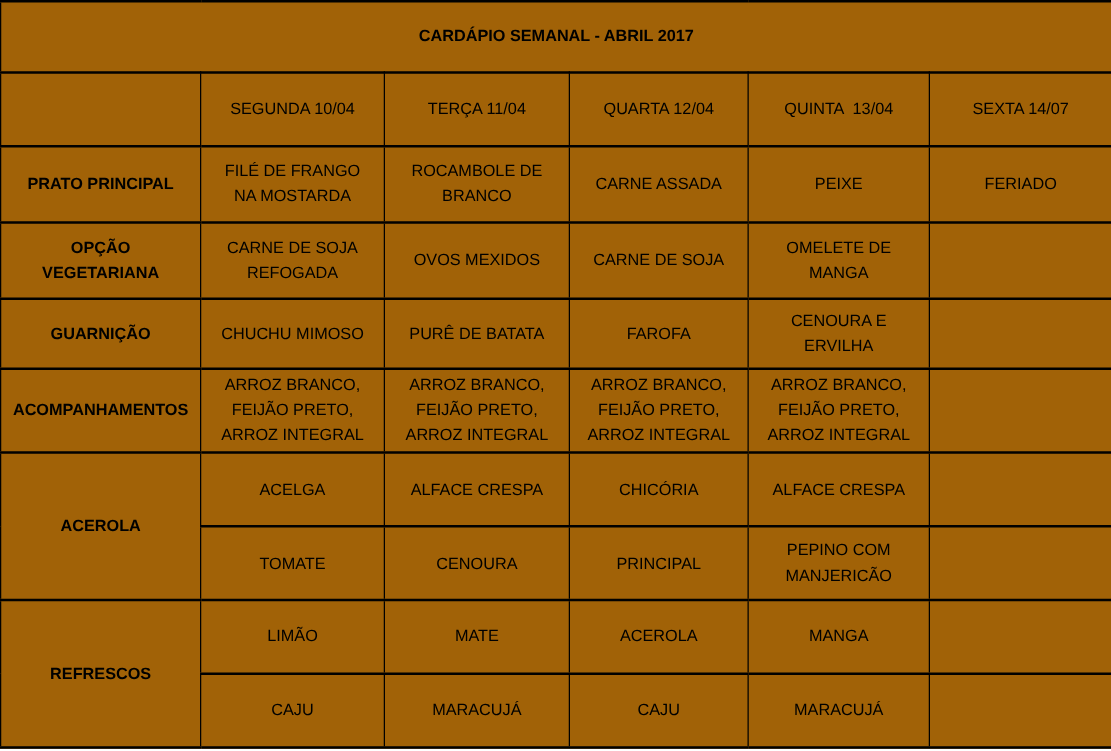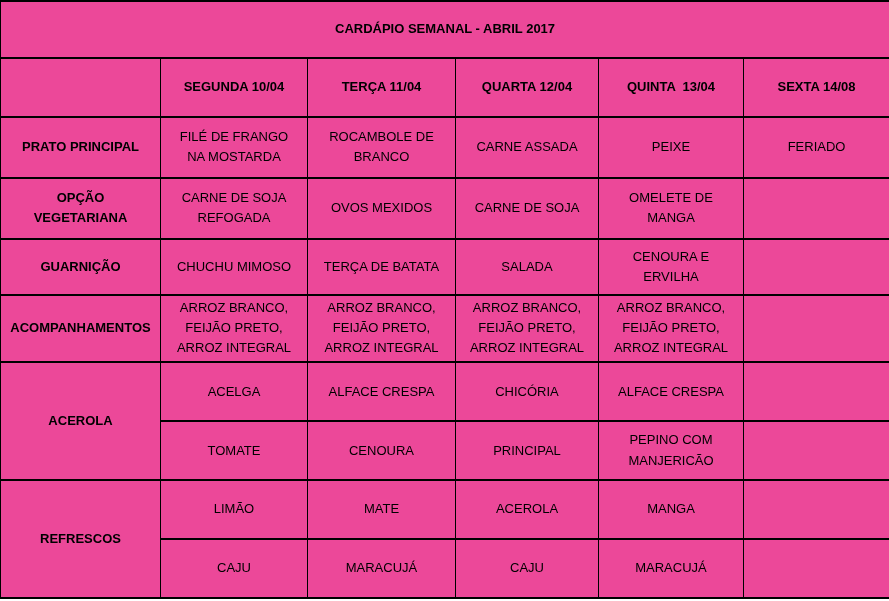--- a/index.html
+++ b/index.html
@@ -11,39 +11,39 @@
     width: 889px;
     height: 601px;
     font-family: "Liberation Sans", "DejaVu Sans", sans-serif;
     color: #000000;
   }
   table.menu {
     width: 889px;
     height: 599px;
     border-collapse: collapse;
     table-layout: fixed;
-    background: #ec4899;
+    background: #a16207;
   }
   table.menu td {
     border: 1px solid #000000;
     border-top-width: 2px;
     border-bottom-width: 2px;
     text-align: center;
     vertical-align: middle;
     font-size: 13px;
     line-height: 1.55;
     padding: 2px 8px;
     overflow: hidden;
   }
   td.title-cell {
     font-weight: bold;
     font-size: 13.5px;
   }
   td.day-header {
-    font-weight: bold;
+    font-weight: normal;
     white-space: pre-wrap;
   }
   td.row-label {
     font-weight: bold;
   }
 </style>
 </head>
 <body>
 
 <table class="menu">
@@ -60,21 +60,21 @@
       <tr style="height:56px">
     <td class="title-cell" colspan="6">CARDÁPIO SEMANAL - ABRIL 2017</td>
   </tr>
 
   <tr style="height:58px">
     <td></td>
     <td class="day-header">SEGUNDA 10/04</td>
     <td class="day-header">TERÇA 11/04</td>
     <td class="day-header">QUARTA 12/04</td>
     <td class="day-header">QUINTA  13/04</td>
-    <td class="day-header">SEXTA 14/08</td>
+    <td class="day-header">SEXTA 14/07</td>
   </tr>
 
   <tr style="height:60px">
     <td class="row-label">PRATO PRINCIPAL</td>
     <td>FILÉ DE FRANGO NA MOSTARDA</td>
     <td>ROCAMBOLE DE BRANCO</td>
     <td>CARNE ASSADA</td>
     <td>PEIXE</td>
     <td>FERIADO</td>
   </tr>
@@ -84,22 +84,22 @@
     <td>CARNE DE SOJA REFOGADA</td>
     <td>OVOS MEXIDOS</td>
     <td>CARNE DE SOJA</td>
     <td>OMELETE DE MANGA</td>
     <td></td>
   </tr>
 
   <tr style="height:55px">
     <td class="row-label">GUARNIÇÃO</td>
     <td>CHUCHU MIMOSO</td>
-    <td>TERÇA DE BATATA</td>
-    <td>SALADA</td>
+    <td>PURÊ DE BATATA</td>
+    <td>FAROFA</td>
     <td>CENOURA E ERVILHA</td>
     <td></td>
   </tr>
 
   <tr style="height:59px">
     <td class="row-label">ACOMPANHAMENTOS</td>
     <td>ARROZ BRANCO, FEIJÃO PRETO, ARROZ INTEGRAL</td>
     <td>ARROZ BRANCO, FEIJÃO PRETO, ARROZ INTEGRAL</td>
     <td>ARROZ BRANCO, FEIJÃO PRETO, ARROZ INTEGRAL</td>
     <td>ARROZ BRANCO, FEIJÃO PRETO, ARROZ INTEGRAL</td>

